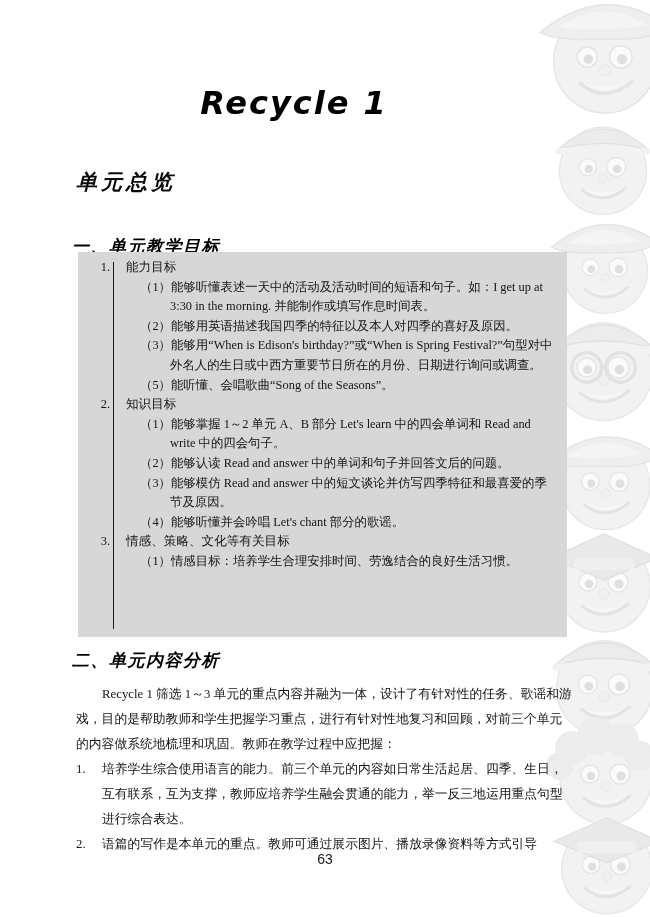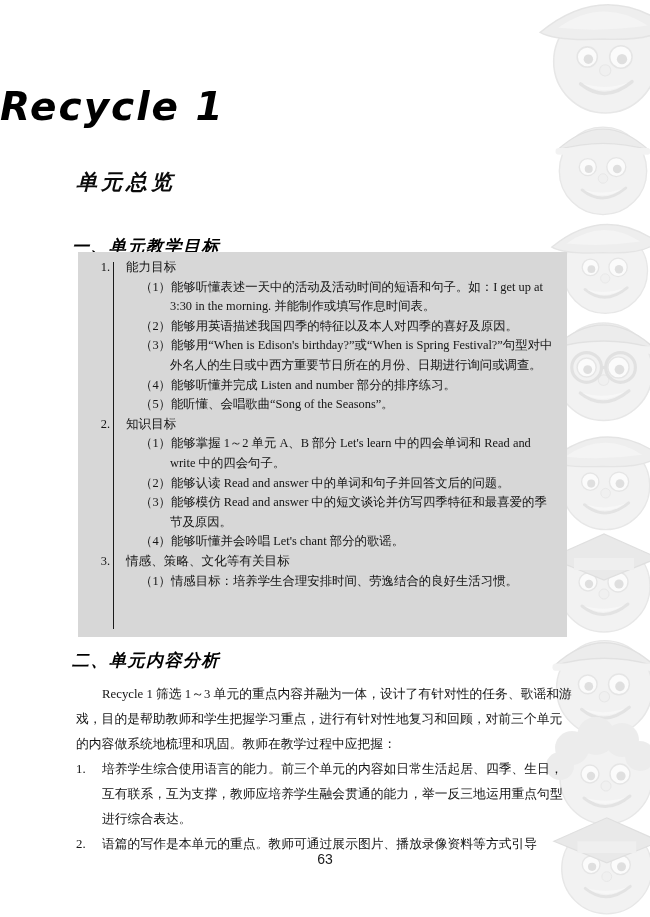--- a/index.html
+++ b/index.html
@@ -36,26 +36,26 @@
     z-index: 2;
     width: 650px;
     height: 917px;
   }
 
   .unit-title {
     position: absolute;
     left: 0;
     right: 0;
     top: 84px;
-    text-align: left;
+    text-align: center;
     padding-right: 62px;
     font-family: "DejaVu Sans", "Liberation Sans", sans-serif;
     font-style: italic;
     font-weight: bold;
-    font-size: 39px;
+    font-size: 32px;
     letter-spacing: 2px;
     color: #000000;
   }
 
   .overview-head {
     position: absolute;
     left: 76px;
     top: 168px;
     font-family: "DejaVu Sans", "Liberation Sans", sans-serif;
     font-weight: bold;
@@ -252,21 +252,20 @@
   <div class="goal-panel">
     <div class="goal-inner">
       <div class="goal-rule"></div>
       <div id="goal-groups">
           <div class="goal-group">
             <span class="goal-num">1.</span>
             <div class="goal-title">能力目标</div>
             <div class="goal-sub">（1）能够听懂表述一天中的活动及活动时间的短语和句子。如：I get up at 3:30 in the morning. 并能制作或填写作息时间表。</div>
             <div class="goal-sub">（2）能够用英语描述我国四季的特征以及本人对四季的喜好及原因。</div>
             <div class="goal-sub">（3）能够用“When is Edison's birthday?”或“When is Spring Festival?”句型对中外名人的生日或中西方重要节日所在的月份、日期进行询问或调查。</div>
-            <div class="goal-sub">（4）能够听懂并完成 Listen and number 部分的排序练习。</div>
             <div class="goal-sub">（5）能听懂、会唱歌曲“Song of the Seasons”。</div>
           </div>
           <div class="goal-group">
             <span class="goal-num">2.</span>
             <div class="goal-title">知识目标</div>
             <div class="goal-sub">（1）能够掌握 1～2 单元 A、B 部分 Let's learn 中的四会单词和 Read and write 中的四会句子。</div>
             <div class="goal-sub">（2）能够认读 Read and answer 中的单词和句子并回答文后的问题。</div>
             <div class="goal-sub">（3）能够模仿 Read and answer 中的短文谈论并仿写四季特征和最喜爱的季节及原因。</div>
             <div class="goal-sub">（4）能够听懂并会吟唱 Let's chant 部分的歌谣。</div>
           </div>

